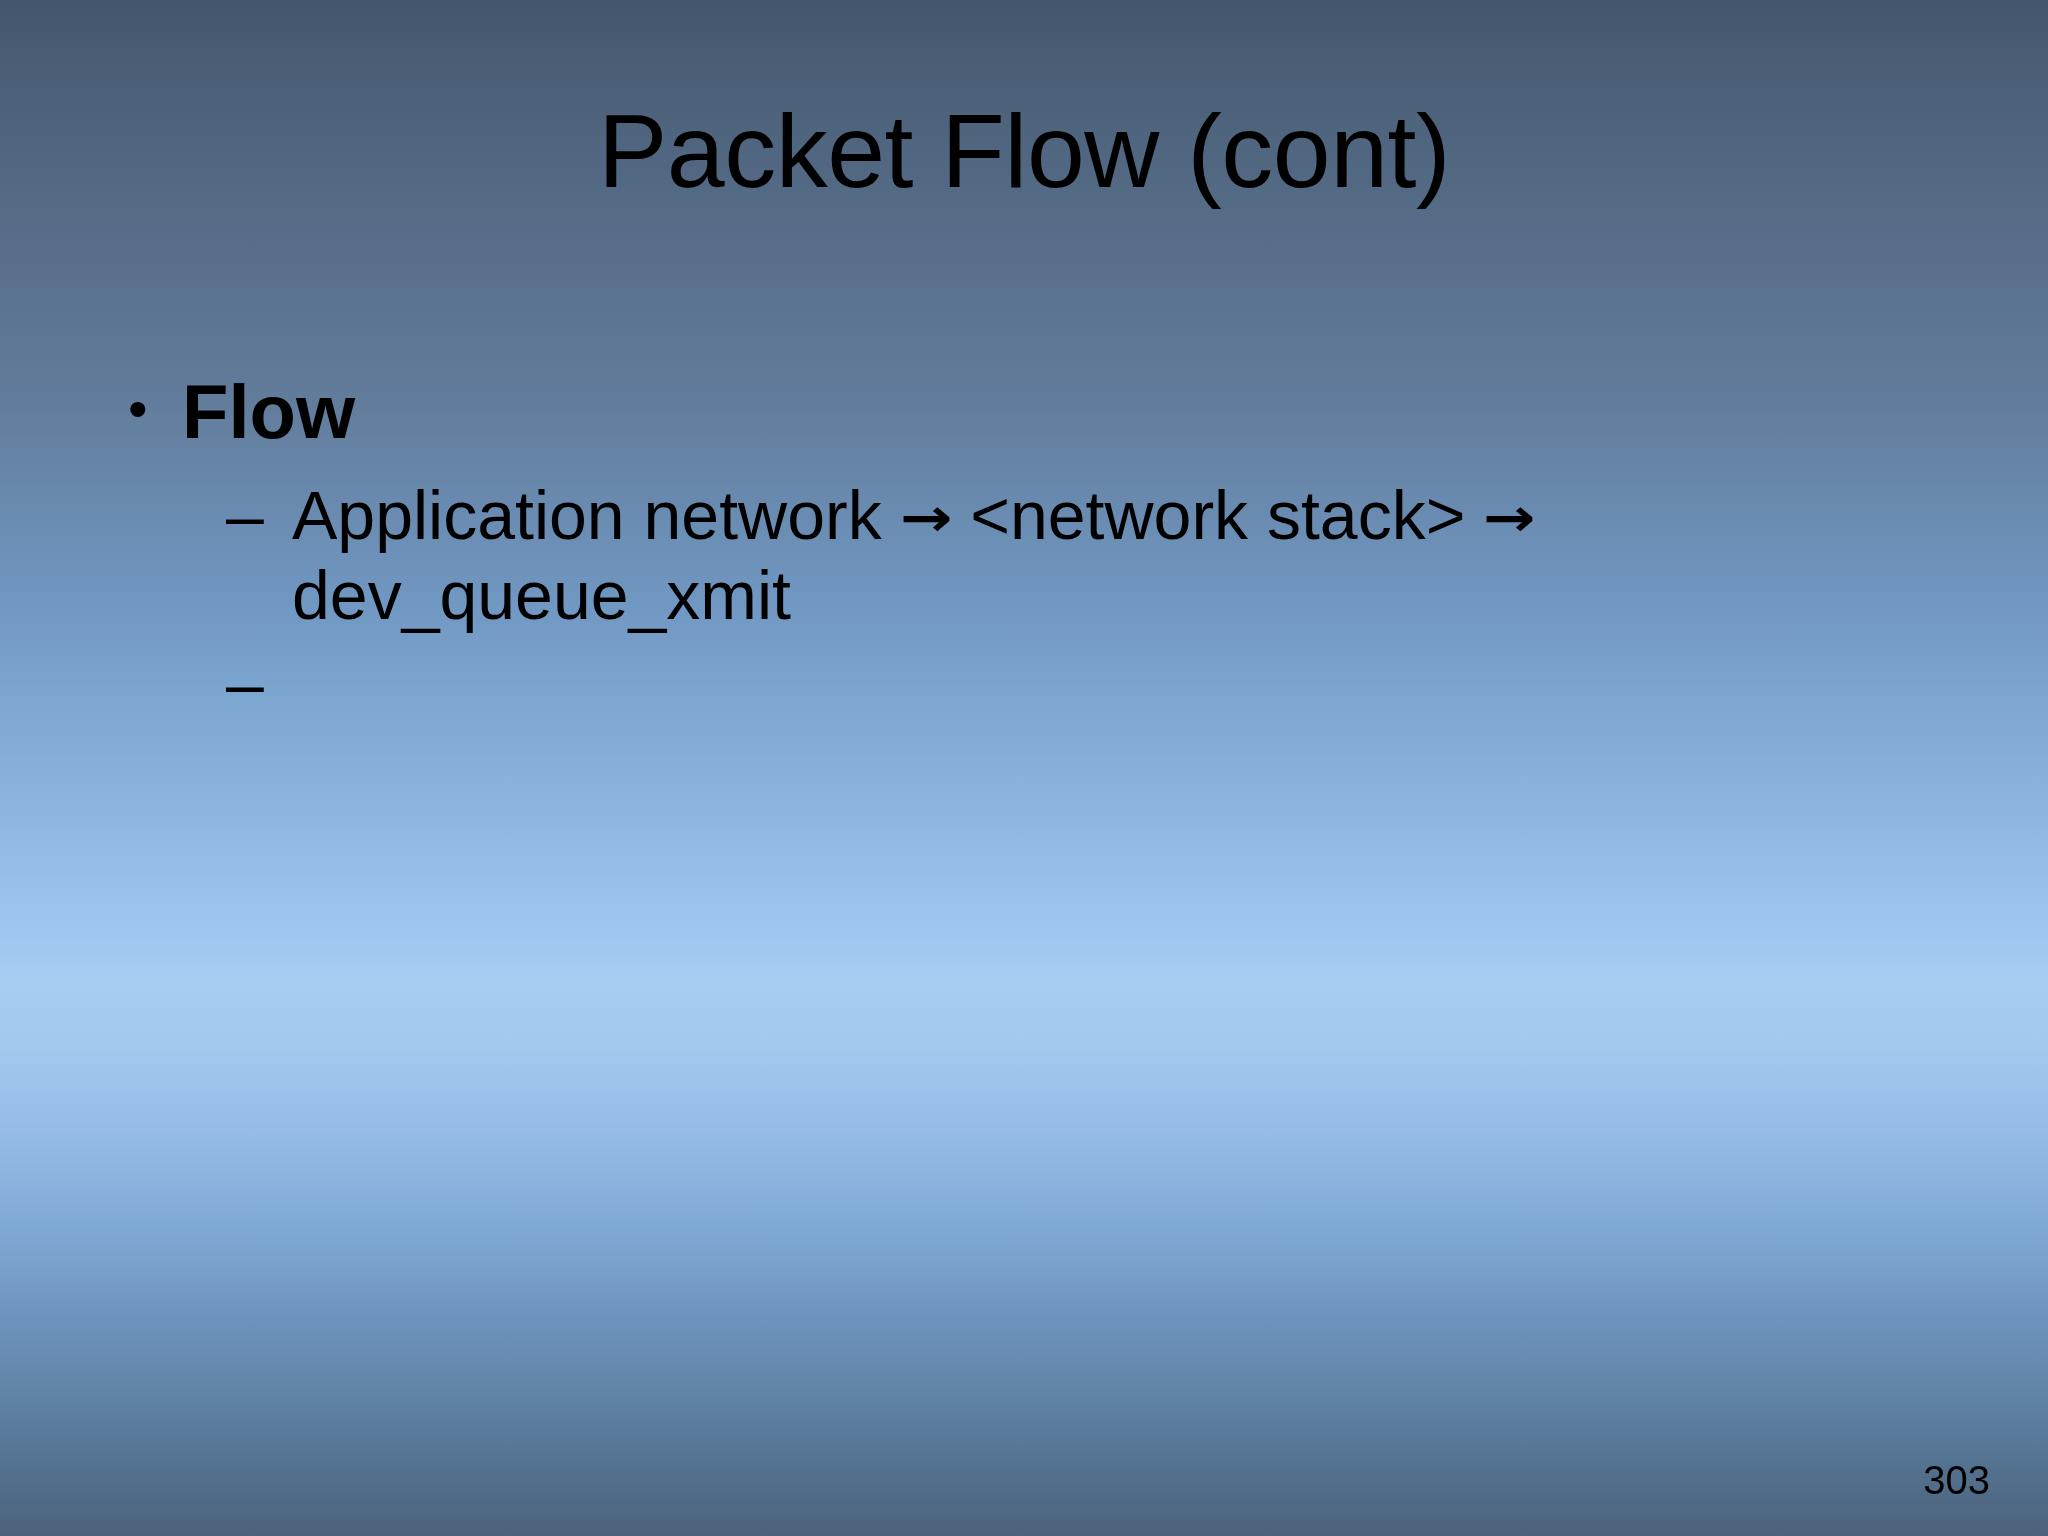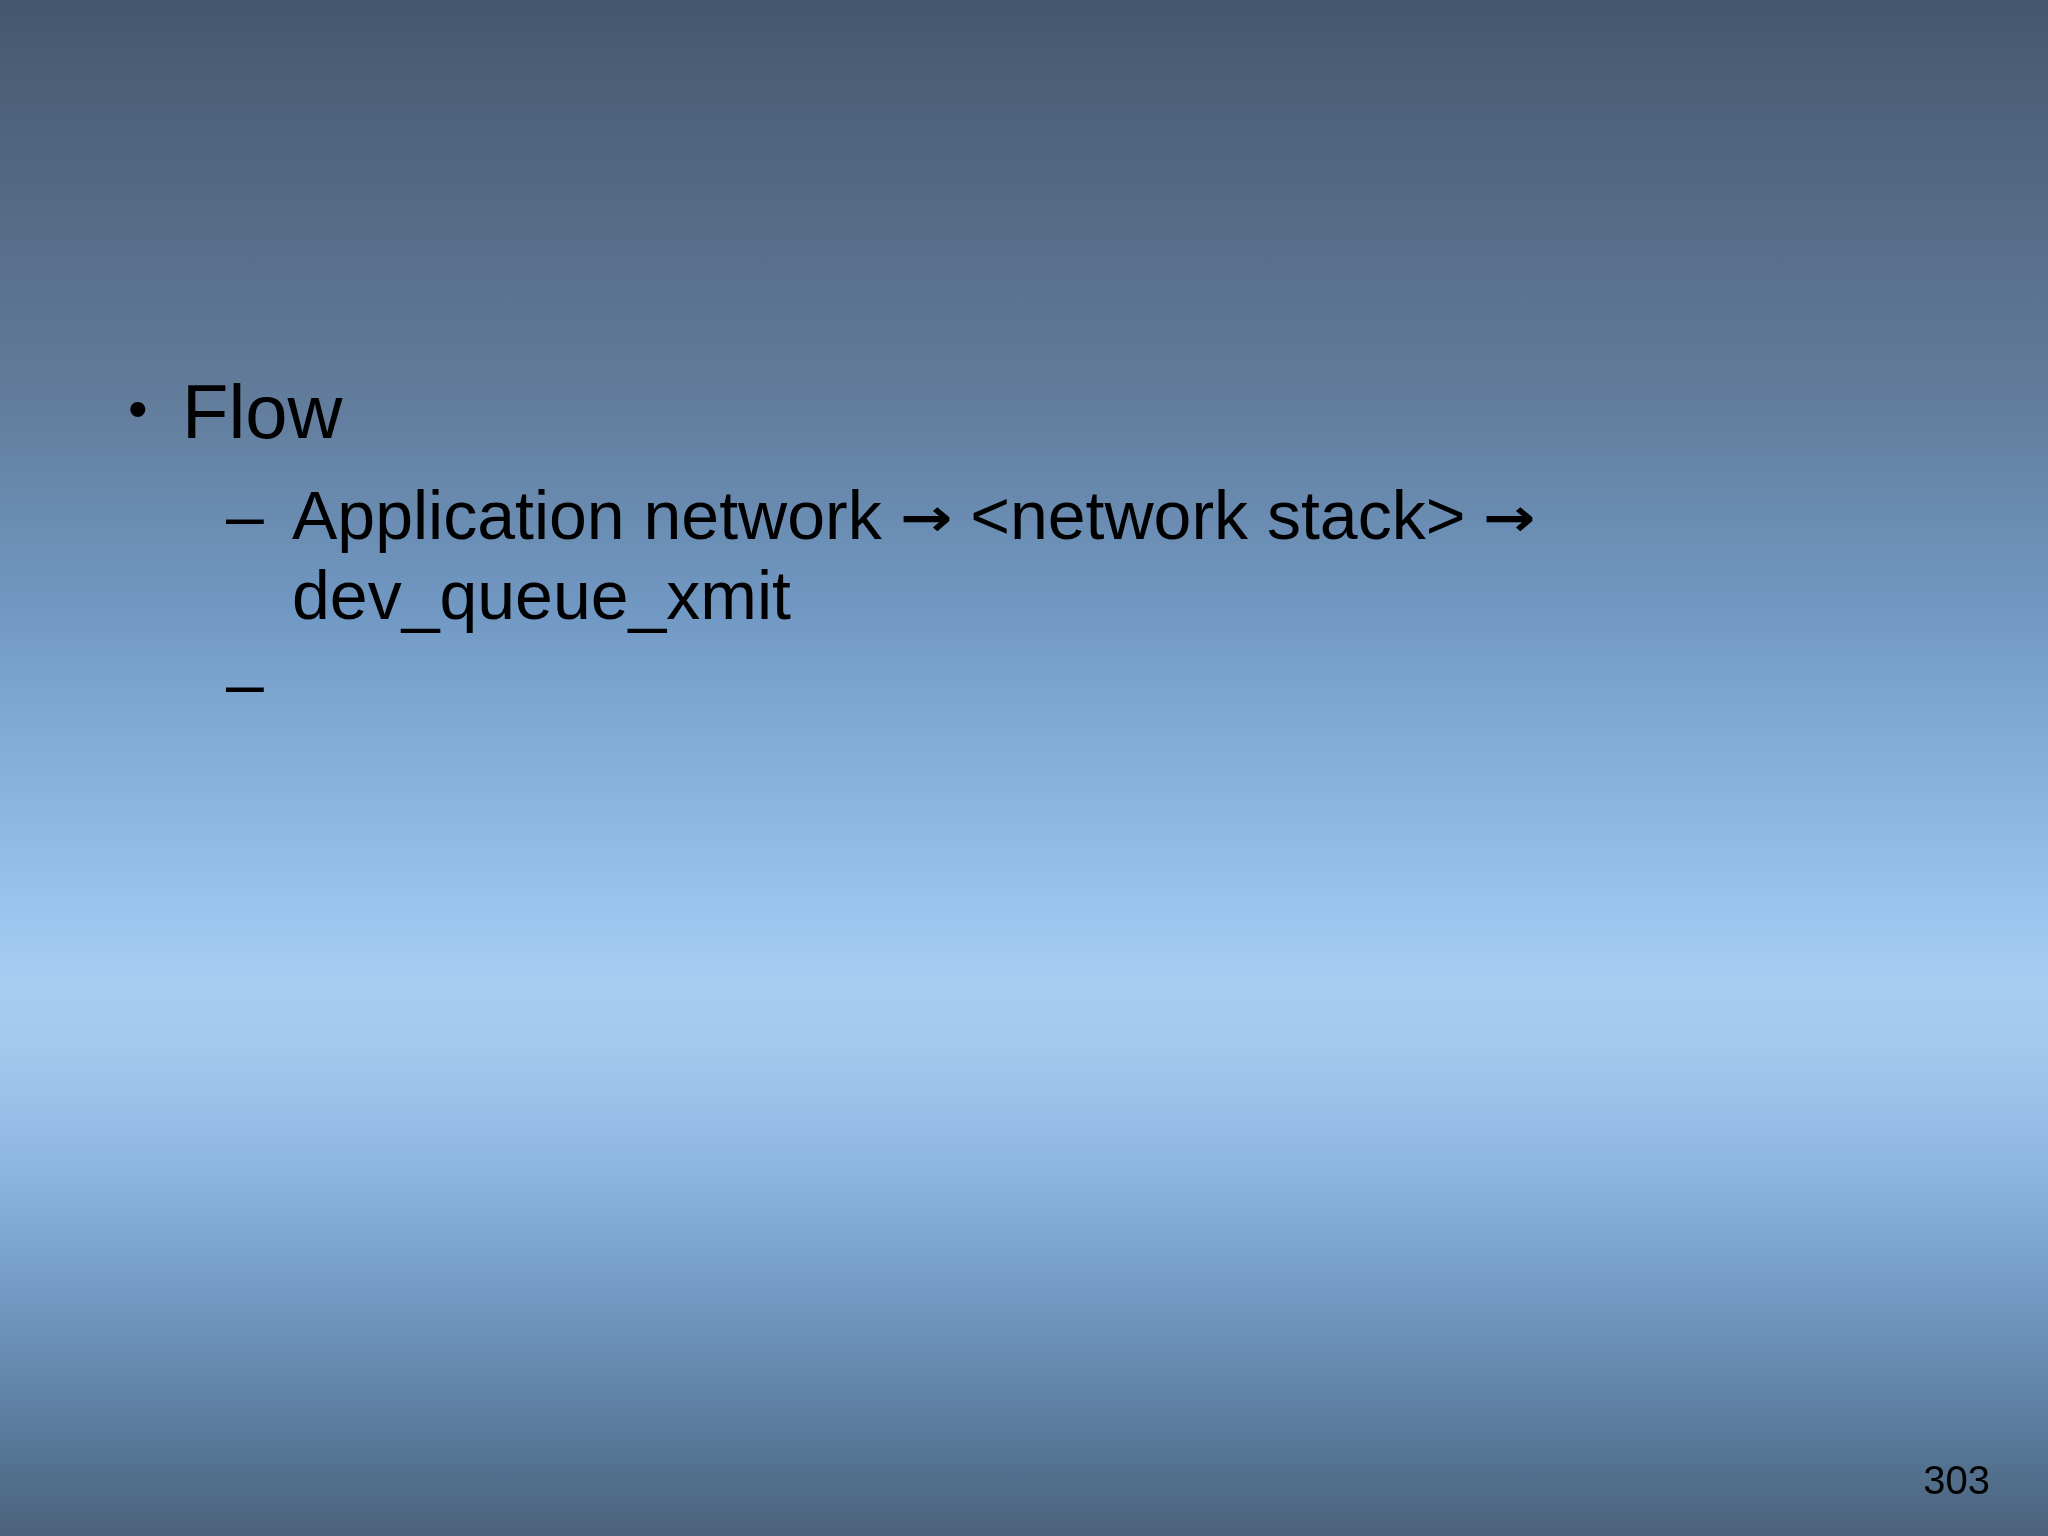--- a/index.html
+++ b/index.html
@@ -66,21 +66,21 @@
   }
   .lvl1 .marker {
     width: 72px;
     flex: 0 0 72px;
     font-size: 56px;
     line-height: 1.45;
     text-align: left;
     padding-left: 18px;
     box-sizing: border-box;
   }
-  .lvl1 .txt { flex: 1 1 auto; }
+  .lvl1 .txt { flex: 1 1 auto; font-weight: bold; }
 
   .lvl2 {
     position: relative;
     display: flex;
     align-items: flex-start;
     font-size: 68px;
     line-height: 1.18;
     margin-left: 116px;
     margin-bottom: 8px;
   }
@@ -113,20 +113,21 @@
     font-size: 40px;
     line-height: 1;
     text-align: right;
   }
 </style>
 </head>
 <body>
 
 <div id="slide">
 
+  <div id="title">Packet Flow (cont)</div>
 
   <div id="body">
 
     <div class="lvl1">
       <span class="marker">•</span>
       <span class="txt">Flow</span>
     </div>
 
     <div class="lvl2">
       <span class="marker">–</span>

